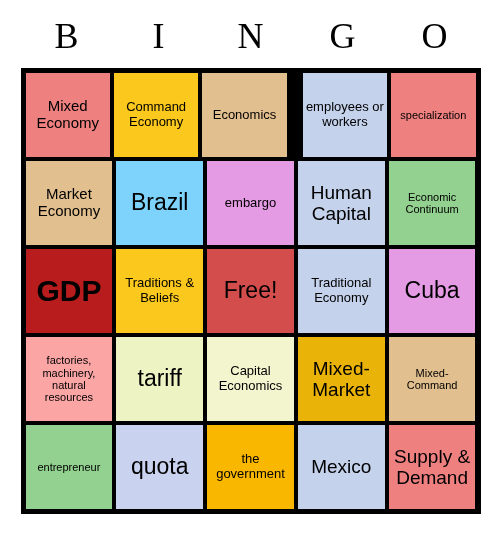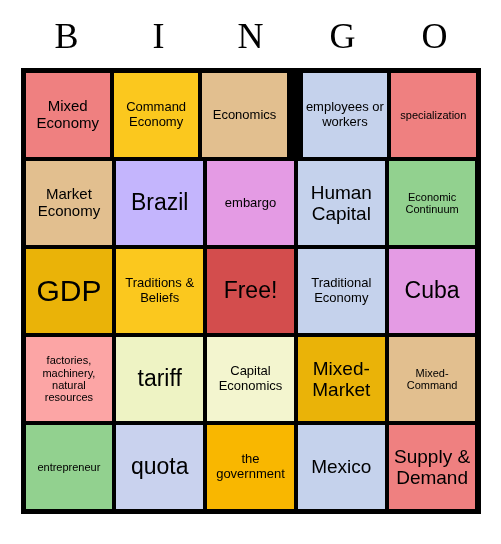--- a/index.html
+++ b/index.html
@@ -106,36 +106,36 @@
         </div>
       <div class="cell fs-xs" style="background: rgb(239, 128, 128);">
           <span class="cell-text">specialization</span>
         </div>
     </div>
 
     <div class="grid-row">
       <div class="cell fs-md" style="background: rgb(226, 191, 143);">
           <span class="cell-text">Market Economy</span>
         </div>
-      <div class="cell fs-xl" style="background: #c4b5fd;">
+      <div class="cell fs-xl" style="background: #7dd3fc;">
           <span class="cell-text">Brazil</span>
         </div>
       <div class="cell fs-sm" style="background: rgb(228, 155, 228); justify-content: flex-end;">
           <span class="cell-text">embargo</span>
         </div>
       <div class="cell fs-lg" style="background: rgb(197, 210, 236);">
           <span class="cell-text">Human Capital</span>
         </div>
       <div class="cell fs-xs" style="background: rgb(146, 209, 143);">
           <span class="cell-text">Economic Continuum</span>
         </div>
     </div>
 
     <div class="grid-row">
-      <div class="cell fs-xxl" style="background: #eab308;">
+      <div class="cell fs-xxl" style="background: #b91c1c; font-weight: bold;">
           <span class="cell-text">GDP</span>
         </div>
       <div class="cell fs-sm" style="background: rgb(251, 200, 30); text-align: center;">
           <span class="cell-text">Traditions &amp; Beliefs</span>
         </div>
       <div class="cell fs-xl" style="background: rgb(211, 77, 77);">
           <span class="cell-text">Free!</span>
         </div>
       <div class="cell fs-sm" style="background: rgb(197, 210, 236);">
           <span class="cell-text">Traditional Economy</span>

